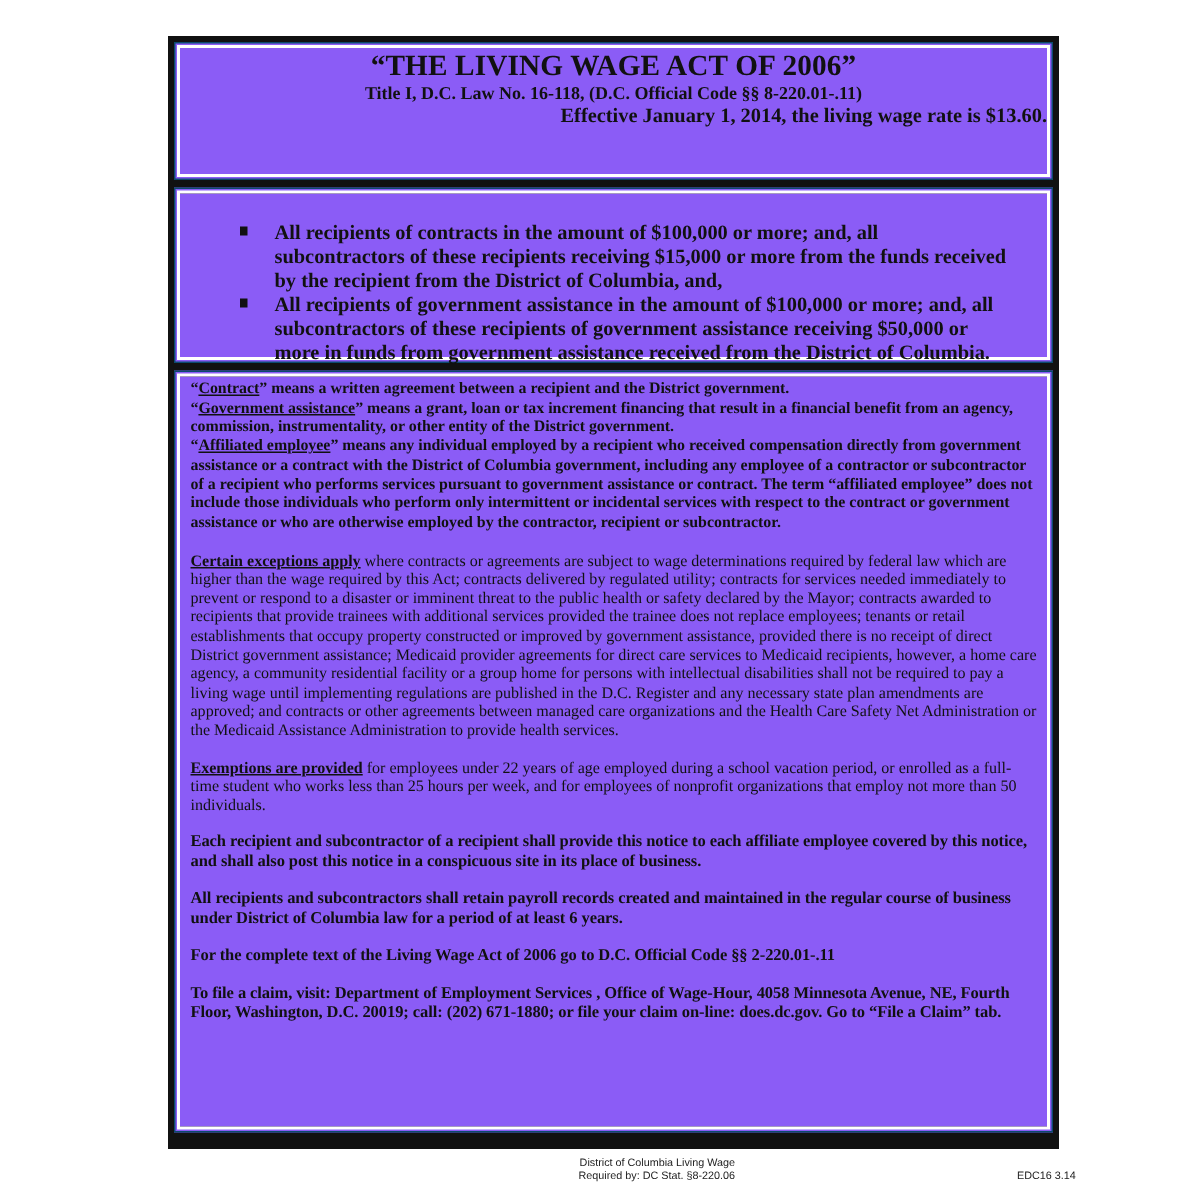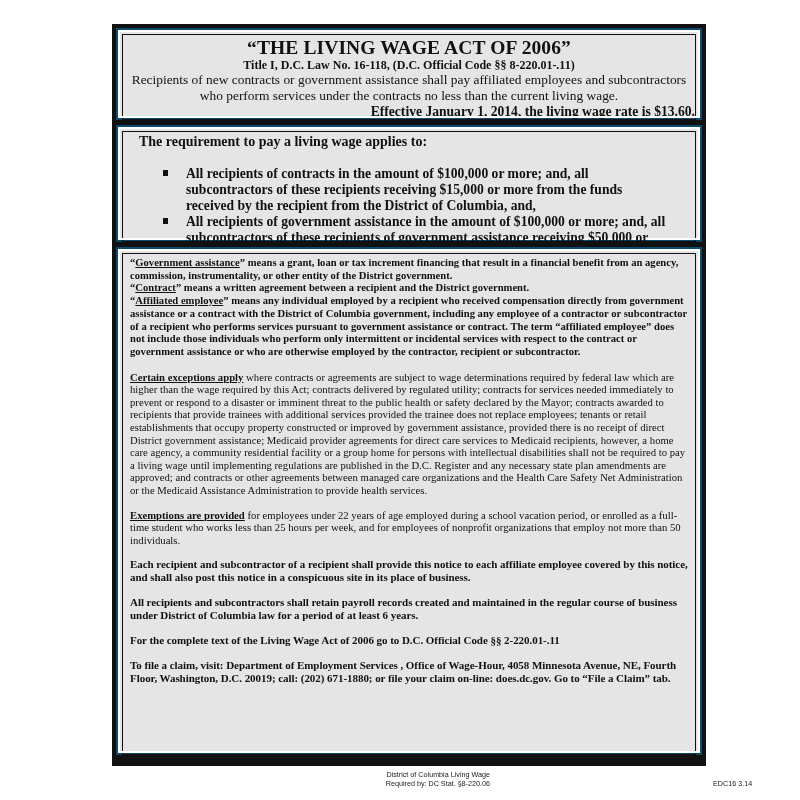--- a/index.html
+++ b/index.html
@@ -1,20 +1,20 @@
 <!DOCTYPE html>
 <html><head>
 <meta charset="utf-8">
 <style>
   html, body { margin:0; padding:0; background:#ffffff; }
   body { width:800px; height:800px; position:relative; overflow:hidden;
          font-family:"Liberation Serif", "DejaVu Serif", serif; color:#111; }
   .poster { position:absolute; left:112px; top:24px; width:594px; height:742px;
             background:#111; box-sizing:border-box; padding:4px 4px 4px 4px; }
-  .section { background:#e5e5e5; box-sizing:border-box; border:4px solid #0c4a6e;
+  .section { background:#8b5cf6; box-sizing:border-box; border:1px solid #0c4a6e;
              outline:2px solid #fff; outline-offset:-4px; position:relative; }
   .section + .section { margin-top:5px; }
   .section .inner { border:1px solid #111; margin:2px; box-sizing:border-box; }
   
   .hdr { height:92px; }
   .hdr .inner { height:86px; text-align:center; padding-top:2px; }
   .hdr h1 { margin:0; font-size:19.5px; line-height:21px; font-weight:bold; letter-spacing:0.1px; }
   .hdr .subtitle { font-size:12px; font-weight:bold; line-height:14px; }
   .hdr .summary { font-size:13.4px; line-height:16px; margin:0 4px; }
   .hdr .rate { font-size:13.6px; font-weight:bold; line-height:16px;text-align:right; }
@@ -30,57 +30,55 @@
   .defs .inner { height:502px; padding:3px 6px 0 7px; font-size:10.6px; line-height:12.7px; }
   .defs p { margin:0; }
   .defs .b { font-weight:bold; font-family:"Liberation Serif", serif; }
   .defs .u { text-decoration:underline; font-weight:bold; }
   .defs .gap { height:12px; }
   .defs .serifblk { font-size:10.7px; line-height:12.6px; font-weight:normal; }
   .defs .notice { font-weight:bold; font-size:11px; line-height:13px; letter-spacing:-0.05px; }
   
   .footer-center { position:absolute; left:330px; top:770px; width:160px; text-align:right;
                    font-family:"Liberation Sans", "DejaVu Sans", sans-serif; font-size:7.2px; line-height:9px; color:#222; }
-  .footer-right { position:absolute; left:713px; top:779px; font-family:"Liberation Sans", "DejaVu Sans", sans-serif;
+  .footer-right { position:absolute; left:678px; top:779px; font-family:"Liberation Sans", "DejaVu Sans", sans-serif;
                   font-size:7.2px; color:#222; }
 </style>
 </head>
 <body>
 
 <div class="poster">
 
   <div class="section hdr">
     <div class="inner">
       <h1>“THE LIVING WAGE ACT OF 2006”</h1>
       <div class="subtitle">Title I, D.C. Law No. 16-118, (D.C. Official Code §§ 8-220.01-.11)</div>
-      <div class="summary">Recipients of new contracts or government assistance shall pay affiliated employees and subcontractors who perform services under the contracts no less than the current living wage.</div>
       <div class="rate">Effective January 1, 2014, the living wage rate is $13.60.</div>
     </div>
   </div>
 
   <div class="section apply">
     <div class="inner">
-      <div class="lead">The requirement to pay a living wage applies to:</div>
       <ul>
         <li>
           <span class="bullet"></span>
           <span>All recipients of contracts in the amount of $100,000 or more; and, all subcontractors of these recipients receiving  $15,000 or more from the funds received by the recipient from the District of Columbia, and,</span>
         </li>
         <li>
           <span class="bullet"></span>
           <span>All recipients of government assistance in the amount of $100,000 or more; and, all subcontractors of these recipients of government assistance receiving $50,000 or more in funds from government assistance received from the District of Columbia.</span>
         </li>
       </ul>
     </div>
   </div>
 
   <div class="section defs">
     <div class="inner">
+      <p class="b">“<span class="u">Contract</span>”<span> means a written agreement between a recipient and the District government.</span></p>
       <p class="b">“<span class="u">Government assistance</span>”<span> means a grant, loan or tax increment financing that result in a financial benefit from an agency, commission, instrumentality, or other entity of the District government.</span></p>
-      <p class="b">“<span class="u">Contract</span>”<span> means a written agreement between a recipient and the District government.</span></p>
       <p class="b">“<span class="u">Affiliated employee</span>”<span> means any individual employed by a recipient who received compensation directly from government assistance or a contract with the District of Columbia government, including any employee of a contractor or subcontractor of a recipient who performs services pursuant to government assistance or contract. The term “affiliated employee” does not include those individuals who perform only intermittent or incidental services with respect to the contract or government assistance or who are otherwise employed by the contractor, recipient or subcontractor.</span></p>
       <div class="gap"></div>
       <p class="serifblk"><span class="u">Certain exceptions apply</span><span> where contracts or agreements are subject to wage determinations required by federal law which are higher than the wage required by this Act; contracts delivered by regulated utility; contracts for services needed immediately to prevent or respond to a disaster or imminent threat to the public health or safety declared by the Mayor; contracts awarded to recipients that provide trainees with additional services provided the trainee does not replace employees; tenants or retail establishments that occupy property constructed or improved by government assistance, provided there is no receipt of direct District government assistance; Medicaid provider agreements for direct care services to Medicaid recipients, however, a home care agency, a community residential facility or a group home for persons with intellectual disabilities shall not be required to pay a living wage until implementing regulations are published in the D.C. Register and any necessary state plan amendments are approved; and contracts or other agreements between managed care organizations and the Health Care Safety Net Administration or the Medicaid Assistance Administration to provide health services.</span></p>
       <div class="gap"></div>
       <p class="serifblk"><span class="u">Exemptions are provided</span><span> for employees under 22 years of age employed during a school vacation period, or enrolled as a full-time student who works less than 25 hours per week, and for employees of nonprofit organizations that employ not more than 50 individuals.</span></p>
       <div class="gap"></div>
       <p class="notice">Each recipient and subcontractor of a recipient shall provide this notice to each affiliate employee covered by this notice, and shall also post this notice in a conspicuous site in its place of business.</p>
       <div class="gap"></div>
       <p class="notice">All recipients and subcontractors shall retain payroll records created and maintained in the regular course of business under District of Columbia law for a period of at least 6 years.</p>
       <div class="gap"></div>

